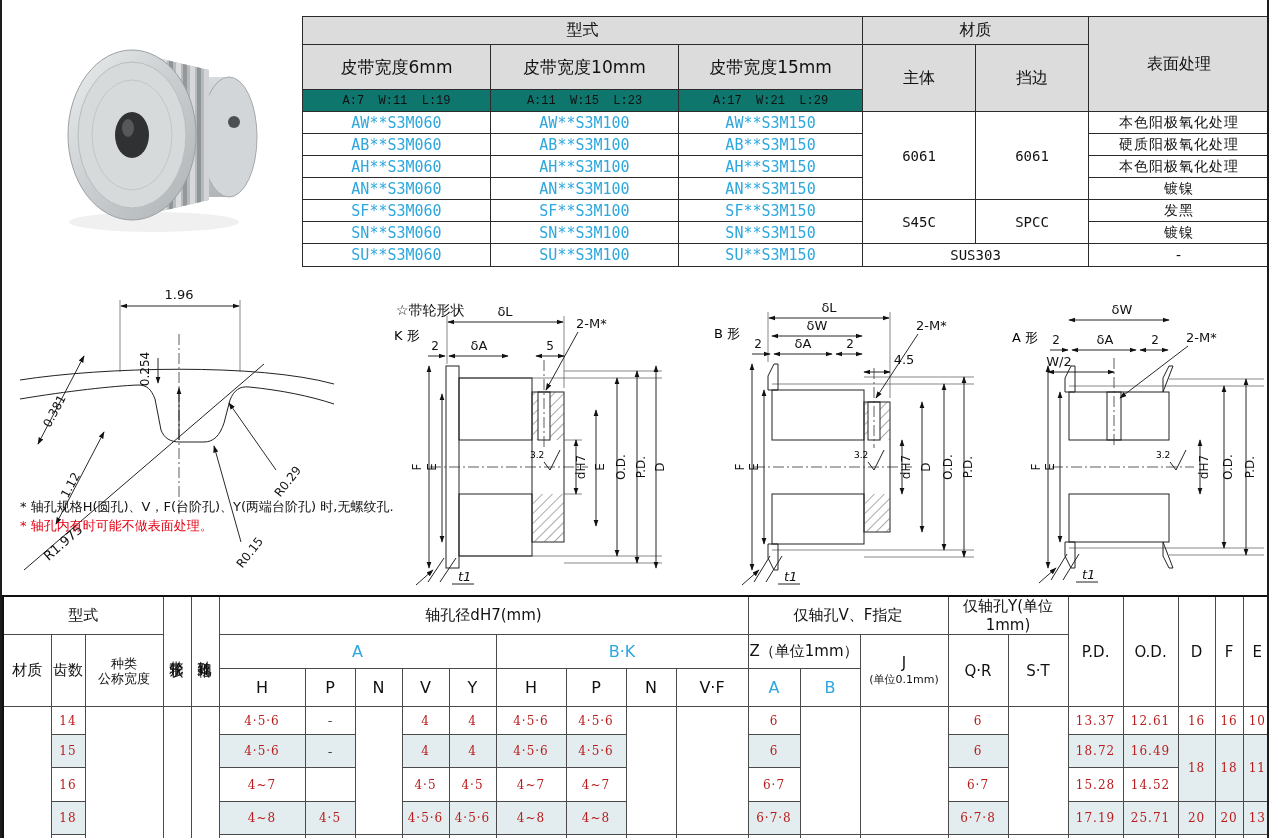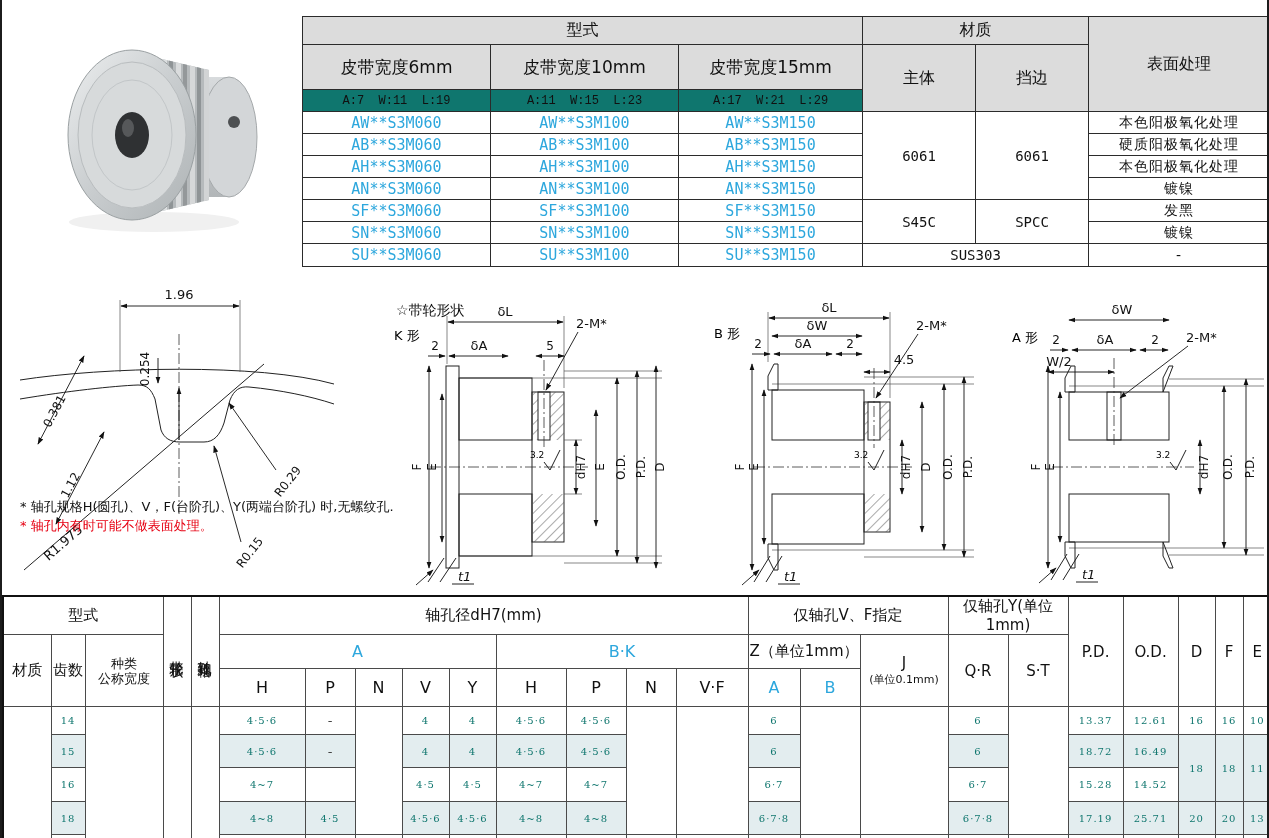--- a/index.html
+++ b/index.html
@@ -30,21 +30,21 @@
   .red{color:#e60012;font-weight:normal;}
   .shapes-title{position:absolute;left:394px;top:302px;font-size:14px;font-weight:normal;}
   
   .bt{position:absolute;left:0;top:595px;width:1269px;border:2px solid #111;}
   .bt td{border:1px solid #4a4a4a;text-align:center;vertical-align:middle;padding:0;overflow:hidden;}
   .bt .hch{font-size:15px;background:#fff;}
   .bt .hsm{font-size:13px;white-space:pre-line;line-height:15px;}
   .bt .cy{color:#2da7dd;}
   .bt .lat{font-size:16px;}
   .bt .vtext{writing-mode:vertical-rl;text-orientation:upright;font-size:14px;letter-spacing:1px;margin:0 auto;line-height:1;}
-  .bt .val{font-family:"DejaVu Serif","Liberation Serif",serif;font-size:10px;color:#0f766e;letter-spacing:1px;}
+  .bt .val{font-family:"DejaVu Serif","Liberation Serif",serif;font-size:12px;color:#b91c1c;letter-spacing:1px;}
   .bt .dash{color:#444;font-size:13px;}
   .bt tr.band{background:#e3edef;}
   .bt td.wcell{background:#fff;}
   .bt td.bottomfix{vertical-align:bottom;}
   .bt td.ptop{vertical-align:top;padding-top:1px;}
   .shapetxt{font-size:17px;color:#2da7dd;}
   .mattxt{font-size:19px;color:#2da7dd;}
   .unit-small{font-size:11px;}
 </style>
 </head>

